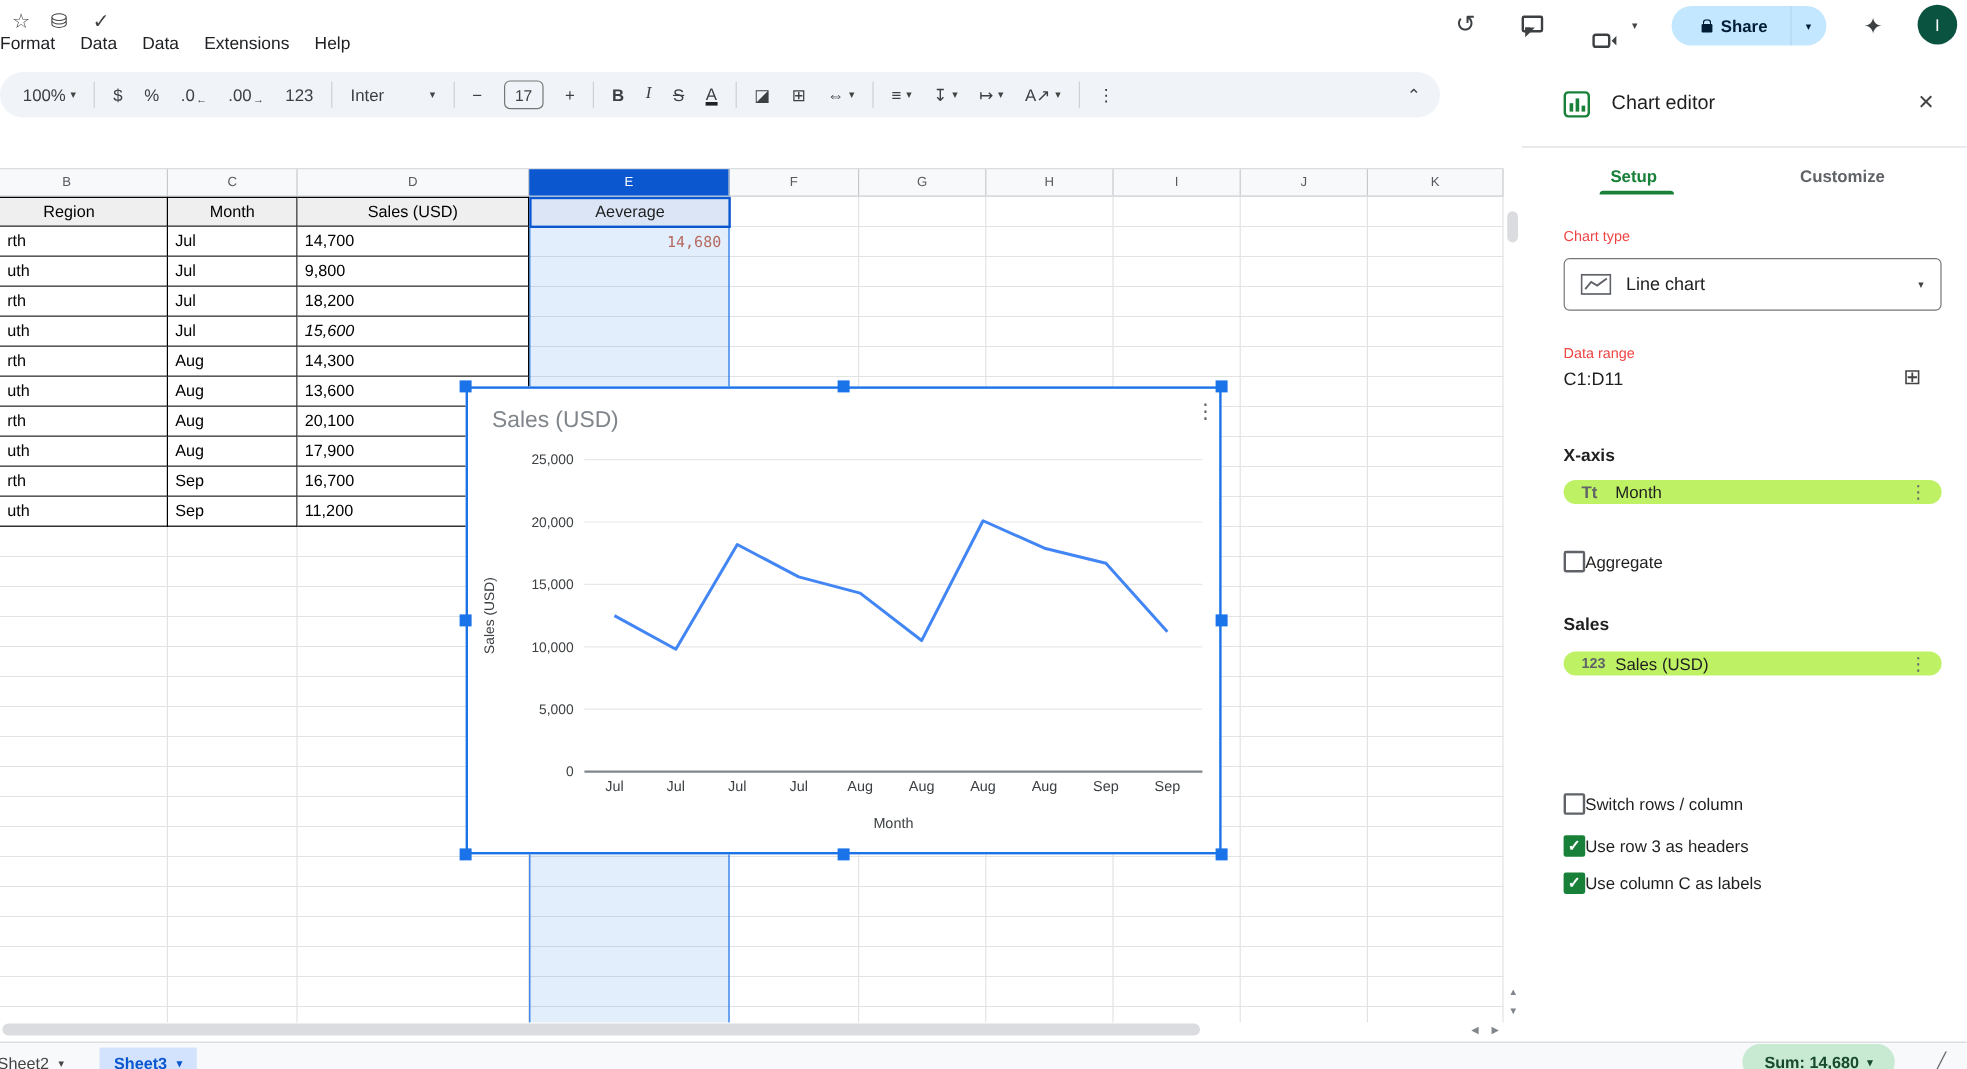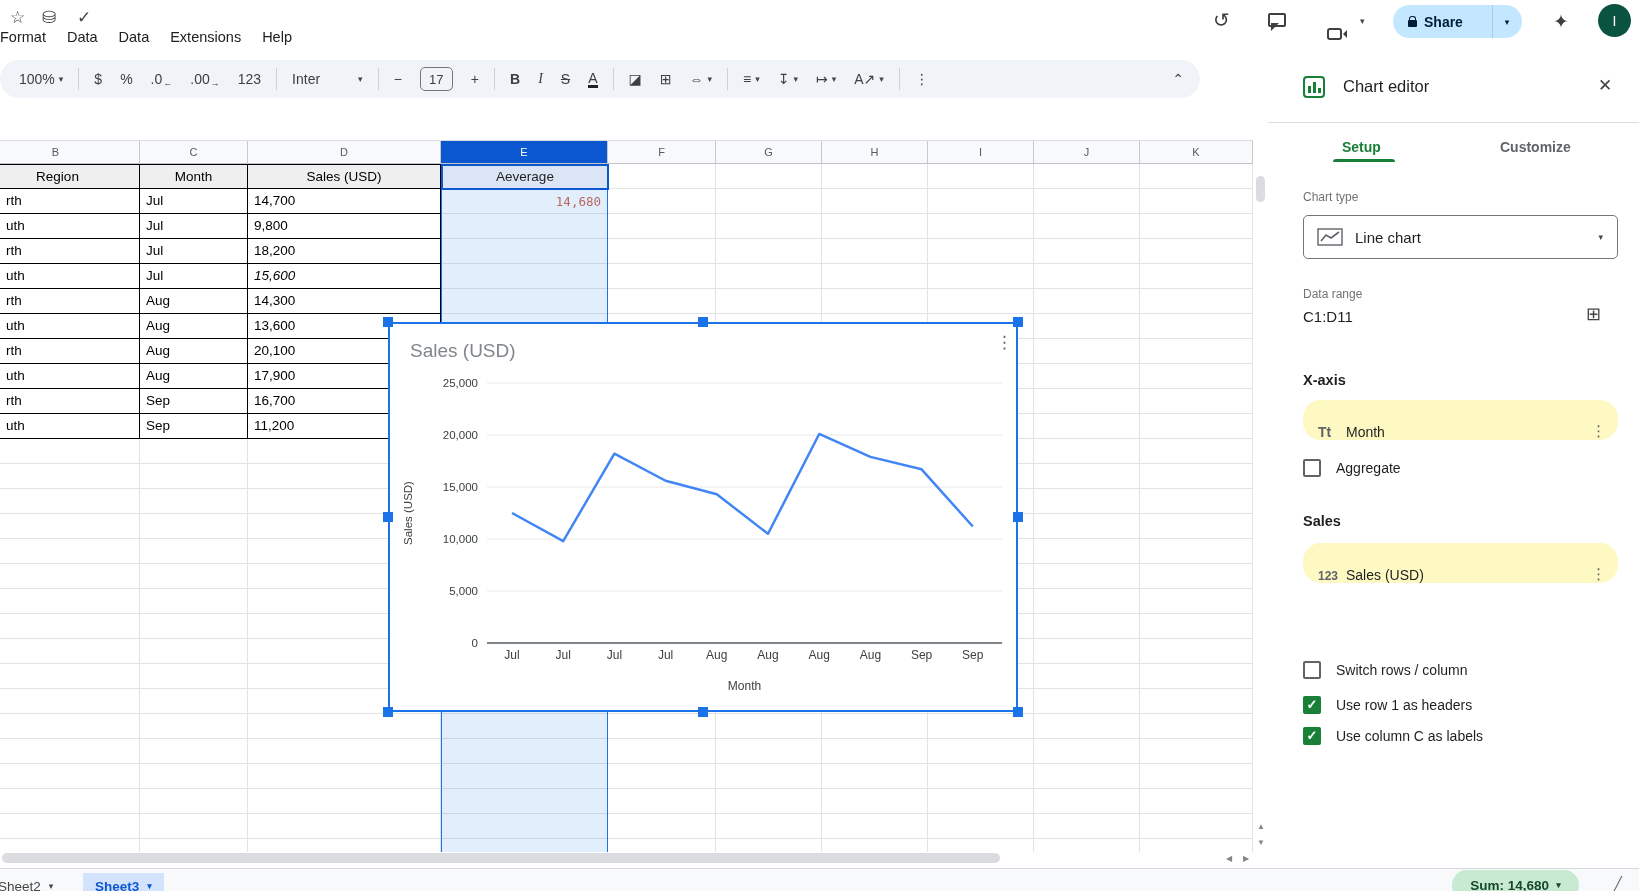--- a/index.html
+++ b/index.html
@@ -7,21 +7,21 @@
     font-family:"Liberation Sans", sans-serif; color:#1f1f1f; position:relative; }
 
   
   .titlebar { position:absolute; left:0; top:0; width:1639px; height:55px; background:#fff; }
   .doc-icon { position:absolute; top:7px; font-size:17px; color:#444; }
   .menus { position:absolute; left:0; top:29px; display:flex; }
   .menu-item { font-size:14.5px; color:#202124; margin-right:21px; cursor:default; }
   .tb-ico { position:absolute; top:8px; color:#3c4043; }
   .share-pill { position:absolute; left:1393px; top:5px; width:129px; height:33px;
     background:#c2e7ff; border-radius:17px; display:flex; align-items:center; }
-  .share-main { display:flex; align-items:center; gap:7px; padding-left:15px; width:99px; }
+  .share-main { display:flex; align-items:center; gap:7px; padding-left:25px; width:99px; }
   .share-caret { border-left:1px solid #a8cdea; height:33px; display:flex; align-items:center; justify-content:center; width:29px; border-radius:0 17px 17px 0; }
   .share-txt { font-size:14px; font-weight:bold; color:#001d35; }
   .avatar { position:absolute; left:1598px; top:4px; width:33px; height:33px; border-radius:50%;
     background:#0b5341; color:#fff; font-size:14px; display:flex; align-items:center; justify-content:center; }
   .caret { font-size:9px; color:#444; }
 
   
   .toolbar { position:absolute; left:0; top:60px; width:1200px; height:38px; background:#f0f4f9;
     border-radius:24px; display:flex; align-items:center; padding-left:10px; }
   .t-item { font-size:14px; color:#3c4043; padding:0 9px; display:flex; align-items:center; gap:4px; white-space:nowrap; }
@@ -80,34 +80,34 @@
   #panel-hdr-icon { position:absolute; left:35px; top:21px; width:22px; height:22px; border:2px solid #188038;
     border-radius:4px; display:flex; align-items:flex-end; justify-content:center; gap:2px; padding-bottom:3px; }
   #panel-hdr-icon span { width:3px; background:#188038; display:block; }
   #panel-title { position:absolute; left:75px; top:22px; font-size:16.5px; color:#1f1f1f; }
   #panel-close { position:absolute; left:330px; top:20px; font-size:17px; color:#444; }
   .panel-divider { position:absolute; left:0; top:67px; width:371px; height:1px; background:#dadce0; }
   .ptab { position:absolute; top:84px; font-size:14px; }
   .ptab.active { color:#188038; font-weight:bold; }
   .ptab.idle { color:#5f6368; font-weight:bold; }
   #tab-underline { position:absolute; left:65px; top:104px; width:62px; height:3px; background:#188038; border-radius:3px 3px 0 0; }
-  .plabel { position:absolute; left:35px; font-size:12px; color:#737373; }
+  .plabel { position:absolute; left:35px; font-size:12px; color:#ef4444; }
   .psection { position:absolute; left:35px; font-size:14.5px; color:#1f1f1f; font-weight:bold; }
   #chart-type-dd { position:absolute; left:35px; top:160px; width:315px; height:44px; border:1px solid #747775;
     border-radius:5px; display:flex; align-items:center; gap:12px; padding-left:13px; font-size:15px; }
   #chart-type-dd .caret { position:absolute; right:14px; }
   #data-range-val { position:absolute; left:35px; top:253px; font-size:15px; }
   #data-range-grid { position:absolute; left:318px; top:248px; font-size:18px; color:#444; }
-  .ppill { position:absolute; left:35px; width:315px; height:40px; background:#fef9c3; border-radius:18px;
-    display:flex; align-items:flex-end; font-size:14px; color:#1f1f1f; }
+  .ppill { position:absolute; left:35px; width:315px; height:20px; background:#bef264; border-radius:18px;
+    display:flex; align-items:center; font-size:14px; color:#1f1f1f; }
   .ppill .pic { margin-left:15px; width:28px; color:#5f6368; font-weight:bold; }
   .ppill .kebab { position:absolute; right:12px; color:#5f6368; font-size:15px; }
   #add-series { position:absolute; left:35px; top:538px; width:315px; height:36px; border:1px solid #c4c7c5;
     border-radius:18px; display:flex; align-items:center; padding-left:19px; font-size:14px; font-weight:bold; color:#1f1f1f; background:#fff; }
-  .cb-row { position:absolute; left:35px; display:flex; align-items:center; gap:15px; height:20px; }
+  .cb-row { position:absolute; left:35px; display:flex; align-items:center; gap:0; height:20px; }
   .cb { width:18px; height:18px; border-radius:2px; flex:none; }
   .cb.off { border:2px solid #5f6368; background:#fff; }
   .cb.on { background:#188038; color:#fff; font-size:13px; font-weight:bold; text-align:center; line-height:18px; }
   .cb-label { font-size:14px; color:#1f1f1f; }
 
   
   .comment-ico { width:18px; height:14px; border:2px solid #3c4043; border-radius:2px; position:relative; }
   .comment-ico::after { content:""; position:absolute; left:1px; bottom:-6px; border:4px solid transparent; border-top-color:#3c4043; border-left-color:#3c4043; }
   .cam-ico { width:15px; height:12px; border:2px solid #3c4043; border-radius:3px; position:relative; }
   .cam-ico::after { content:""; position:absolute; right:-7px; top:0px; border:4px solid transparent; border-right-color:#3c4043; }
@@ -412,20 +412,20 @@
     <span class="kebab">⋮</span>
   </div>
 
   <div id="panel-checkboxes">
       <div class="cb-row" style="top: 605px;">
         <span class="cb off"></span>
         <span class="cb-label">Switch rows / column</span>
       </div>
       <div class="cb-row" style="top: 640px;">
         <span class="cb on">✓</span>
-        <span class="cb-label">Use row 1 as headers</span>
+        <span class="cb-label">Use row 3 as headers</span>
       </div>
       <div class="cb-row" style="top: 671px;">
         <span class="cb on">✓</span>
         <span class="cb-label">Use column C as labels</span>
       </div>
     </div>
 </div>
 
 </body></html>

